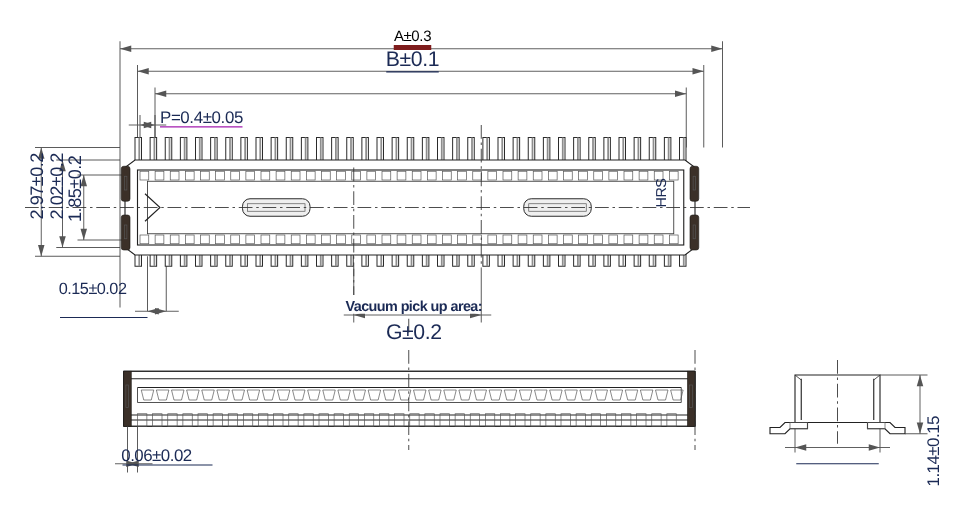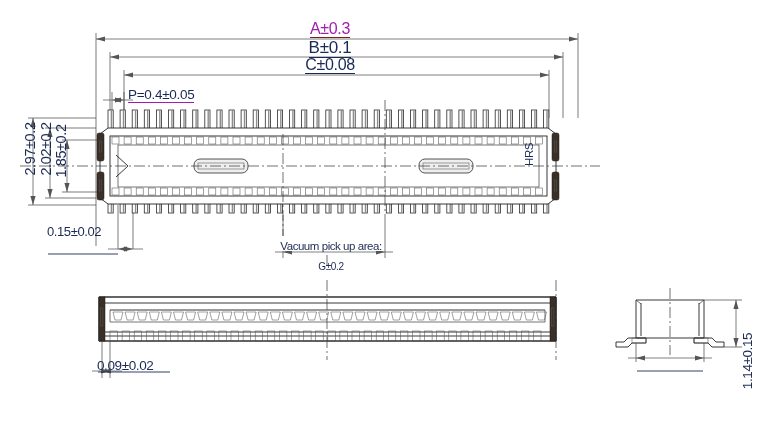--- a/index.html
+++ b/index.html
@@ -550,30 +550,27 @@
       <line class="ext" x1="704" y1="300" x2="742" y2="300"></line>
       <line class="ext" x1="724" y1="347" x2="742" y2="347"></line>
       <line class="dimline" x1="736" y1="300" x2="736" y2="347"></line>
       <polygon class="arrowhead" points="736,300 733.4,309 738.6,309"></polygon>
       <polygon class="arrowhead" points="736,347 733.4,338 738.6,338"></polygon>
     </g>
 
   </svg>
 
   <div style="position:absolute; left:289px; top:20px; width:82px; text-align:center;">
-    <span style="font-size:16px; color:#a21caf; letter-spacing:-0.3px; border-bottom:1px solid #7f1d1d;">A±0.3</span>
+    <span style="font-size:12px; color:#000000; letter-spacing:-0.3px; border-bottom:4px solid #7f1d1d;">A±0.3</span>
   </div>
 
   <div style="position:absolute; left:289px; top:38px; width:82px; text-align:center;">
     <span style="font-size:17px; color:#1b2a55; letter-spacing:-0.3px; border-bottom:1px solid #1b2a55;">B±0.1</span>
   </div>
 
-  <div style="position:absolute; left:283px; top:56px; width:94px; text-align:center;">
-    <span style="font-size:16px; color:#1b2a55; letter-spacing:-0.3px; border-bottom:1px solid #1b2a55;">C±0.08</span>
-  </div>
 
   <div style="position:absolute; left:128px; top:85px;">
     <span style="font-size:13.5px; color:#1b2a55; letter-spacing:-0.3px; border-bottom:1px solid #a21caf;">P=0.4±0.05</span>
   </div>
 
   <div style="position:absolute; left:-20px; top:140px; width:100px; text-align:center;
               transform:rotate(-90deg); transform-origin:center center;">
     <span style="font-size:14.5px; color:#1b2a55; letter-spacing:-0.4px;">2.97±0.2</span>
   </div>
 
@@ -585,28 +582,28 @@
   <div style="position:absolute; left:13px; top:142px; width:96px; text-align:center;
               transform:rotate(-90deg); transform-origin:center center;">
     <span style="font-size:14.5px; color:#1b2a55; letter-spacing:-0.4px;">1.85±0.2</span>
   </div>
 
   <div style="position:absolute; left:47px; top:222px;">
     <span style="font-size:13px; color:#1b2a55; letter-spacing:-0.4px;">0.15±0.02</span>
   </div>
 
   <div style="position:absolute; left:276px; top:236px; width:110px; text-align:center;">
-    <span style="font-size:11.5px; color:#1b2a55; letter-spacing:-0.45px; white-space:nowrap;">Vacuum pick up area:</span>
+    <span style="font-size:11.5px; color:#1b2a55; letter-spacing:-0.45px; white-space:nowrap;font-weight:bold;">Vacuum pick up area:</span>
   </div>
   <div style="position:absolute; left:276px; top:256px; width:110px; text-align:center;">
-    <span style="font-size:10px; color:#1b2a55; letter-spacing:-0.35px;text-align:right;">G±0.2</span>
+    <span style="font-size:17px; color:#1b2a55; letter-spacing:-0.35px;text-align:right;">G±0.2</span>
   </div>
 
   <div style="position:absolute; left:97px; top:356px;">
-    <span style="font-size:13.5px; color:#1b2a55; letter-spacing:-0.4px;">0.09±0.02</span>
+    <span style="font-size:13.5px; color:#1b2a55; letter-spacing:-0.4px;">0.06±0.02</span>
   </div>
 
 
   <div style="position:absolute; left:692px; top:352px; width:110px; text-align:center;
               transform:rotate(-90deg); transform-origin:center center;">
     <span style="font-size:13.5px; color:#1b2a55; letter-spacing:-0.4px;">1.14±0.15</span>
   </div>
 
 </div>
 

